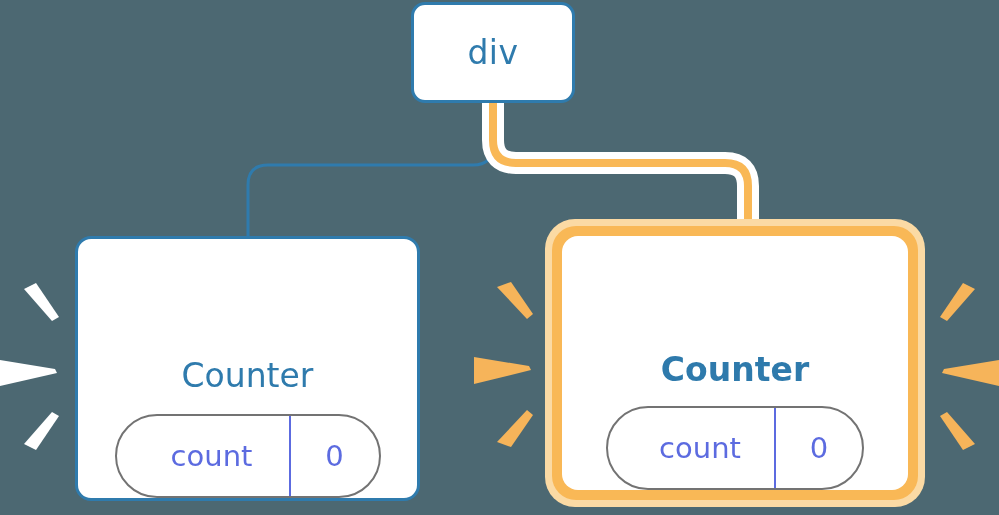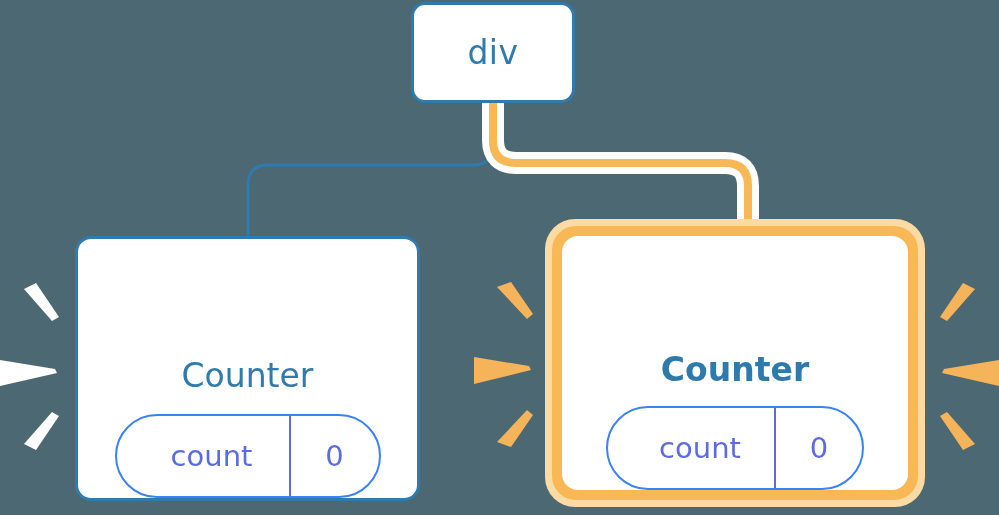--- a/index.html
+++ b/index.html
@@ -107,21 +107,21 @@
     font-size: 33px;
     font-weight: 700;
     margin-top: 44px;
     line-height: 1;
   }
 
   
   .pill {
     display: flex;
     align-items: stretch;
-    border: 2px solid #3b82f6;
+    border: 2px solid #737373;
     border-radius: 999px;
     background: transparent;
     overflow: hidden;
   }
   .pill-left, .pill-right {
     display: flex;
     align-items: center;
     justify-content: center;
     color: #5c6be0;
     font-size: 29px;

